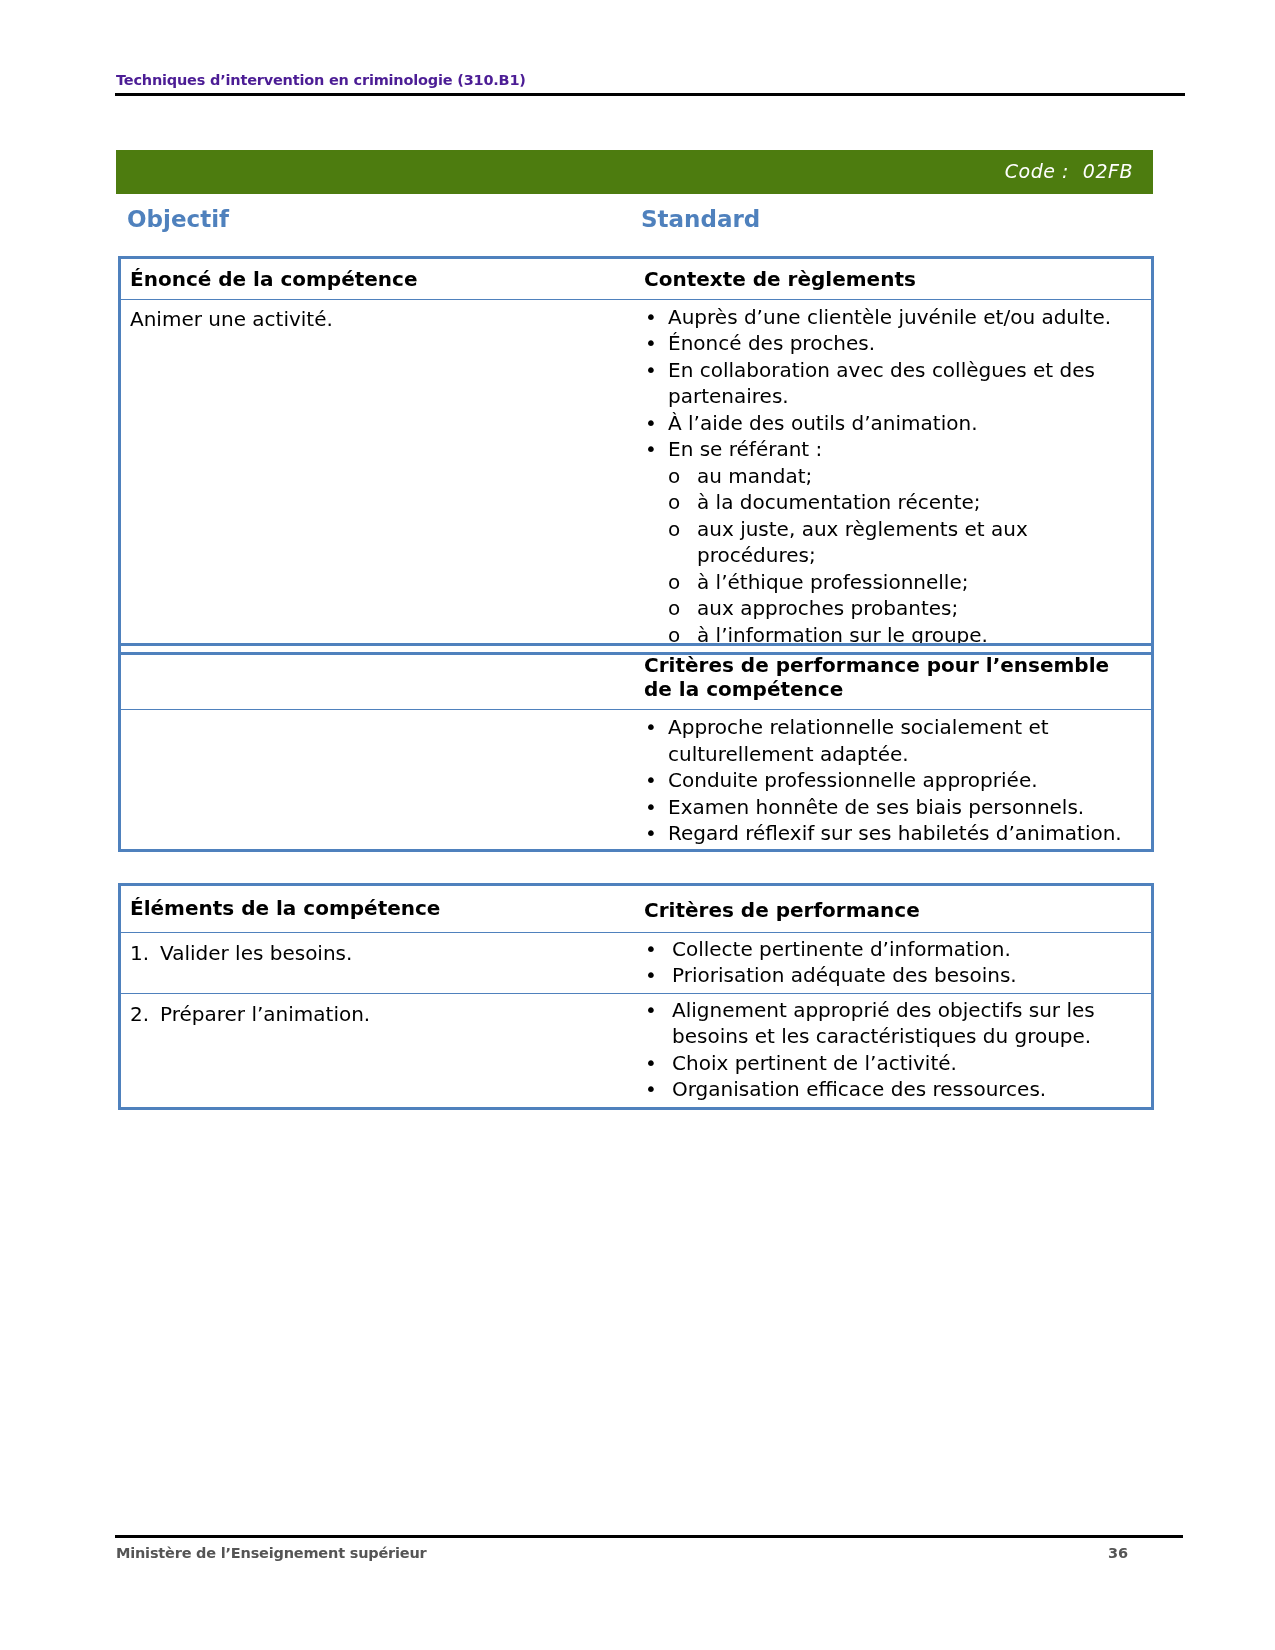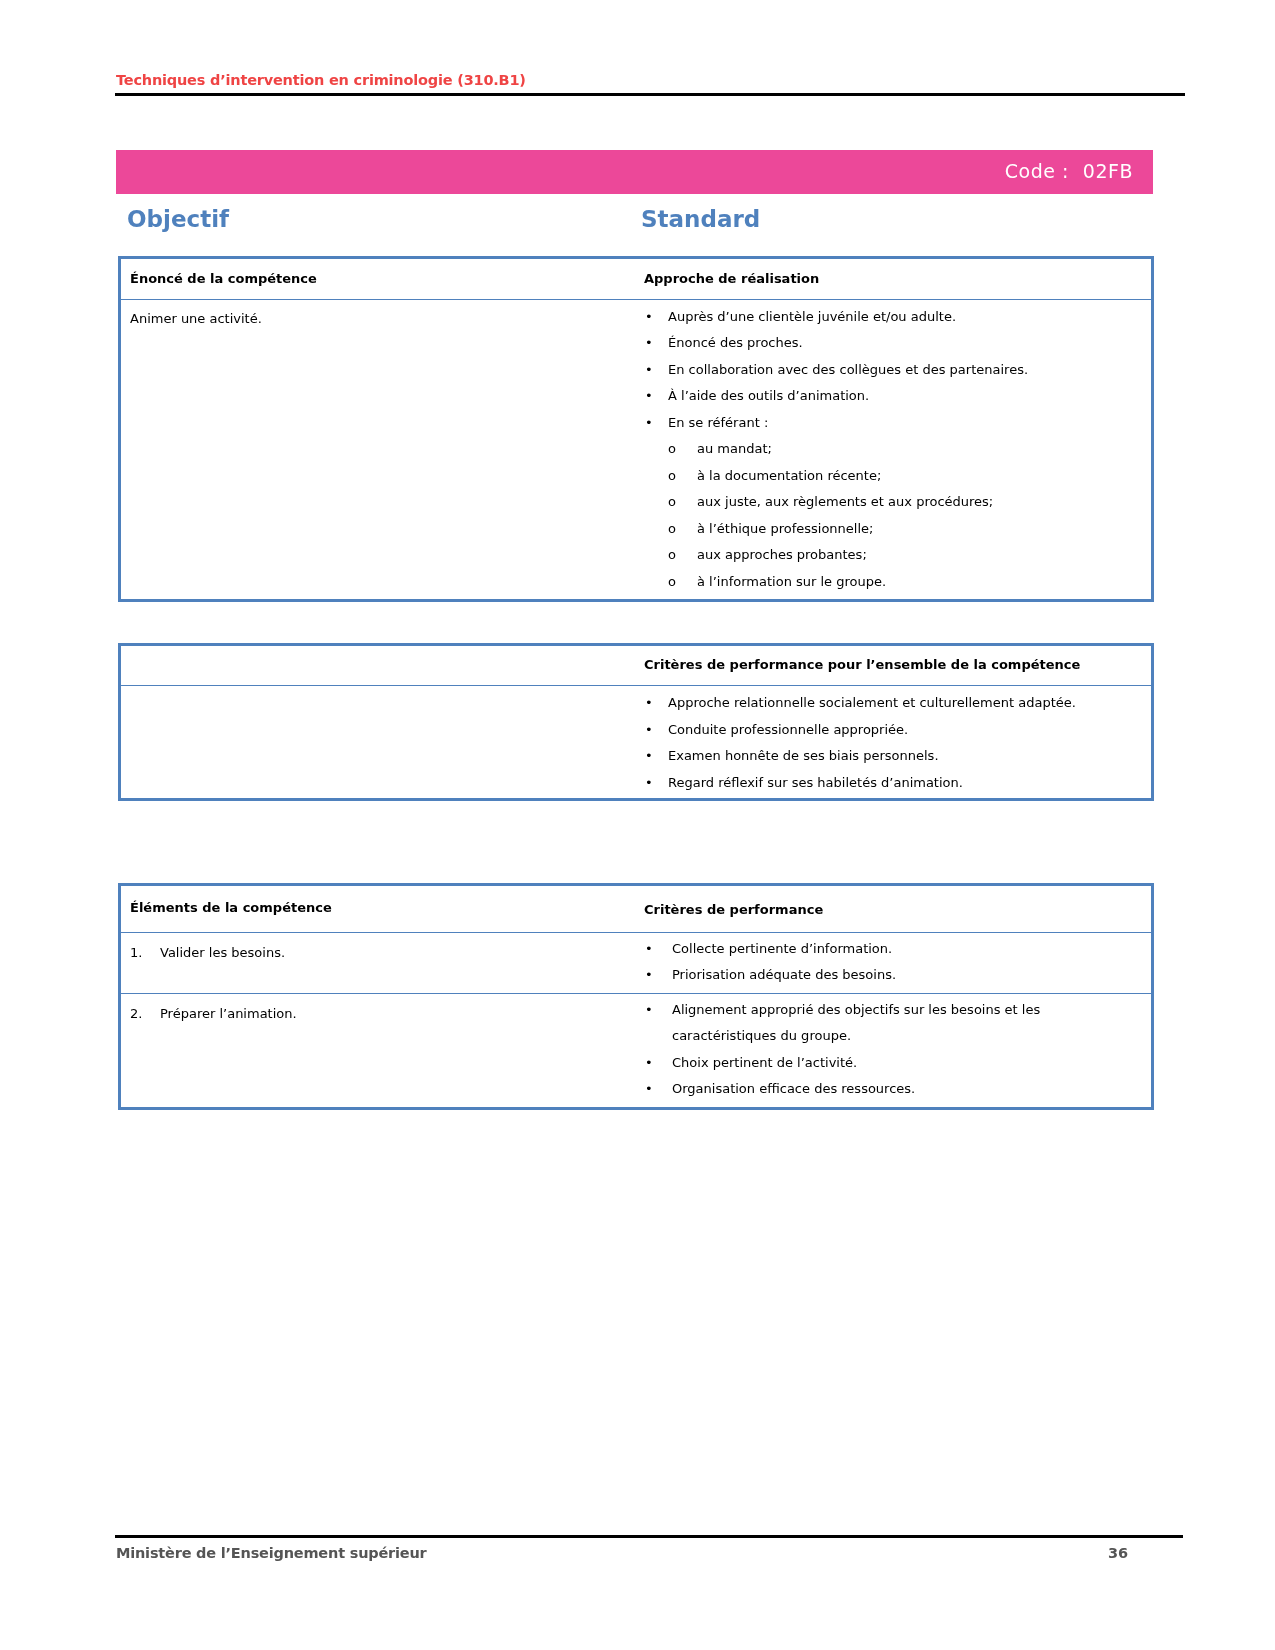--- a/index.html
+++ b/index.html
@@ -1,27 +1,27 @@
 <!DOCTYPE html>
 <html><head>
 <meta charset="utf-8">
 <style>
   html, body { margin:0; padding:0; background:#ffffff; }
   body { width:1275px; height:1650px; position:relative; font-family:"DejaVu Sans", sans-serif; color:#000; overflow:hidden; }
   .abs { position:absolute; }
-  .page-header-text { left:116px; top:72px; font-size:14.5px; font-weight:bold; color:#ef4444; letter-spacing:-0.2px; }
+  .page-header-text { left:116px; top:72px; font-size:14.5px; font-weight:bold; color:#4c1d95; letter-spacing:-0.2px; }
   .page-header-rule { left:115px; top:93px; width:1070px; height:3px; background:#000; }
-  .banner { left:116px; top:150px; width:1037px; height:44px; background:#ec4899; }
+  .banner { left:116px; top:150px; width:1037px; height:44px; background:#4d7c0f;font-style:italic; }
   .banner-code { position:absolute; right:20px; top:10px; font-size:19px; color:#ffffff; letter-spacing:0.5px; }
   .banner-code .val { margin-left:14px; }
   .section-head { top:206px; font-size:23px; font-weight:bold; color:#4f81bd; }
   .sh-left { left:127px; }
   .sh-right { left:641px; }
   table.comp { position:absolute; left:118px; width:1036px; border-collapse:collapse; border:3px solid #4f81bd; table-layout:fixed; }
-  table.comp td { vertical-align:top; font-size:13px; line-height:26.5px; padding:0; }
+  table.comp td { vertical-align:top; font-size:20px; line-height:26.5px; padding:0; }
   table.comp tr.hdr td { font-weight:bold; padding-top:7px; padding-bottom:6px; }
   table.comp tr.hdr { border-bottom:1.5px solid #4f81bd; }
   table.comp tr.row { border-bottom:1.5px solid #4f81bd; }
   table.comp tr.row:last-child { border-bottom:none; }
   td.cl { width:506px; padding-left:9px !important; }
   td.cr { padding-left:8px !important; padding-right:10px !important; }
   ul.blt { list-style:none; margin:0; padding:0; }
   ul.blt > li { position:relative; padding-left:24px; }
   ul.blt > li::before { content:"\2022"; position:absolute; left:1px; top:0; }
   ul.sub { list-style:none; margin:0; padding:0; }
@@ -48,21 +48,21 @@
   </div>
 </div>
 
 <div class="abs section-head sh-left">Objectif</div>
 <div class="abs section-head sh-right">Standard</div>
 
 <table class="comp t1">
   <tbody>
       <tr class="hdr">
     <td class="cl">Énoncé de la compétence</td>
-    <td class="cr">Approche de réalisation</td>
+    <td class="cr">Contexte de règlements</td>
   </tr>
   <tr class="row">
     <td class="cl" style="padding-top:6px;padding-bottom:6px;">Animer une activité.</td>
     <td class="cr" style="padding-top:4px;padding-bottom:4px;">
       <ul class="blt">
         <li>Auprès d’une clientèle juvénile et/ou adulte.</li>
         <li>Énoncé des proches.</li>
         <li>En collaboration avec des collègues et des partenaires.</li>
         <li>À l’aide des outils d’animation.</li>
         <li>

